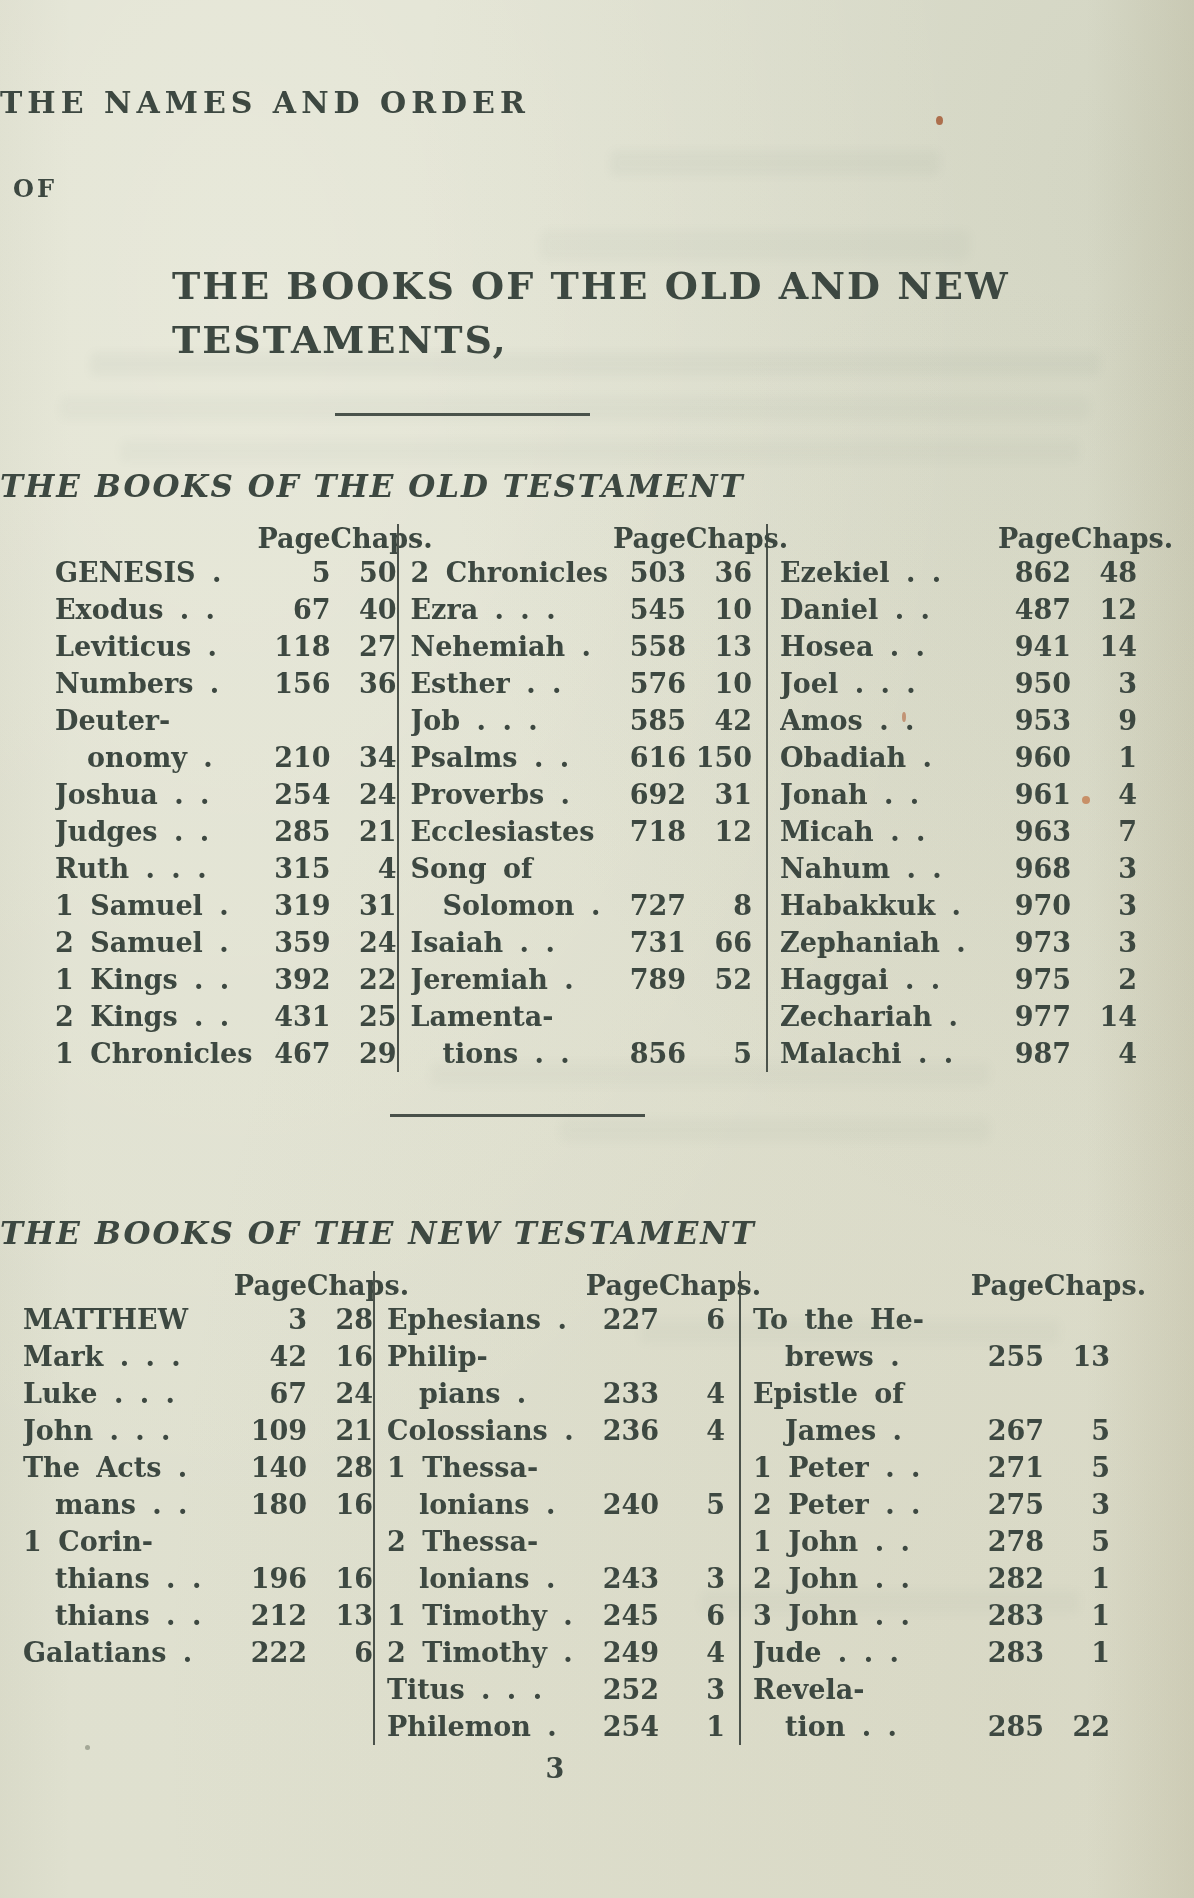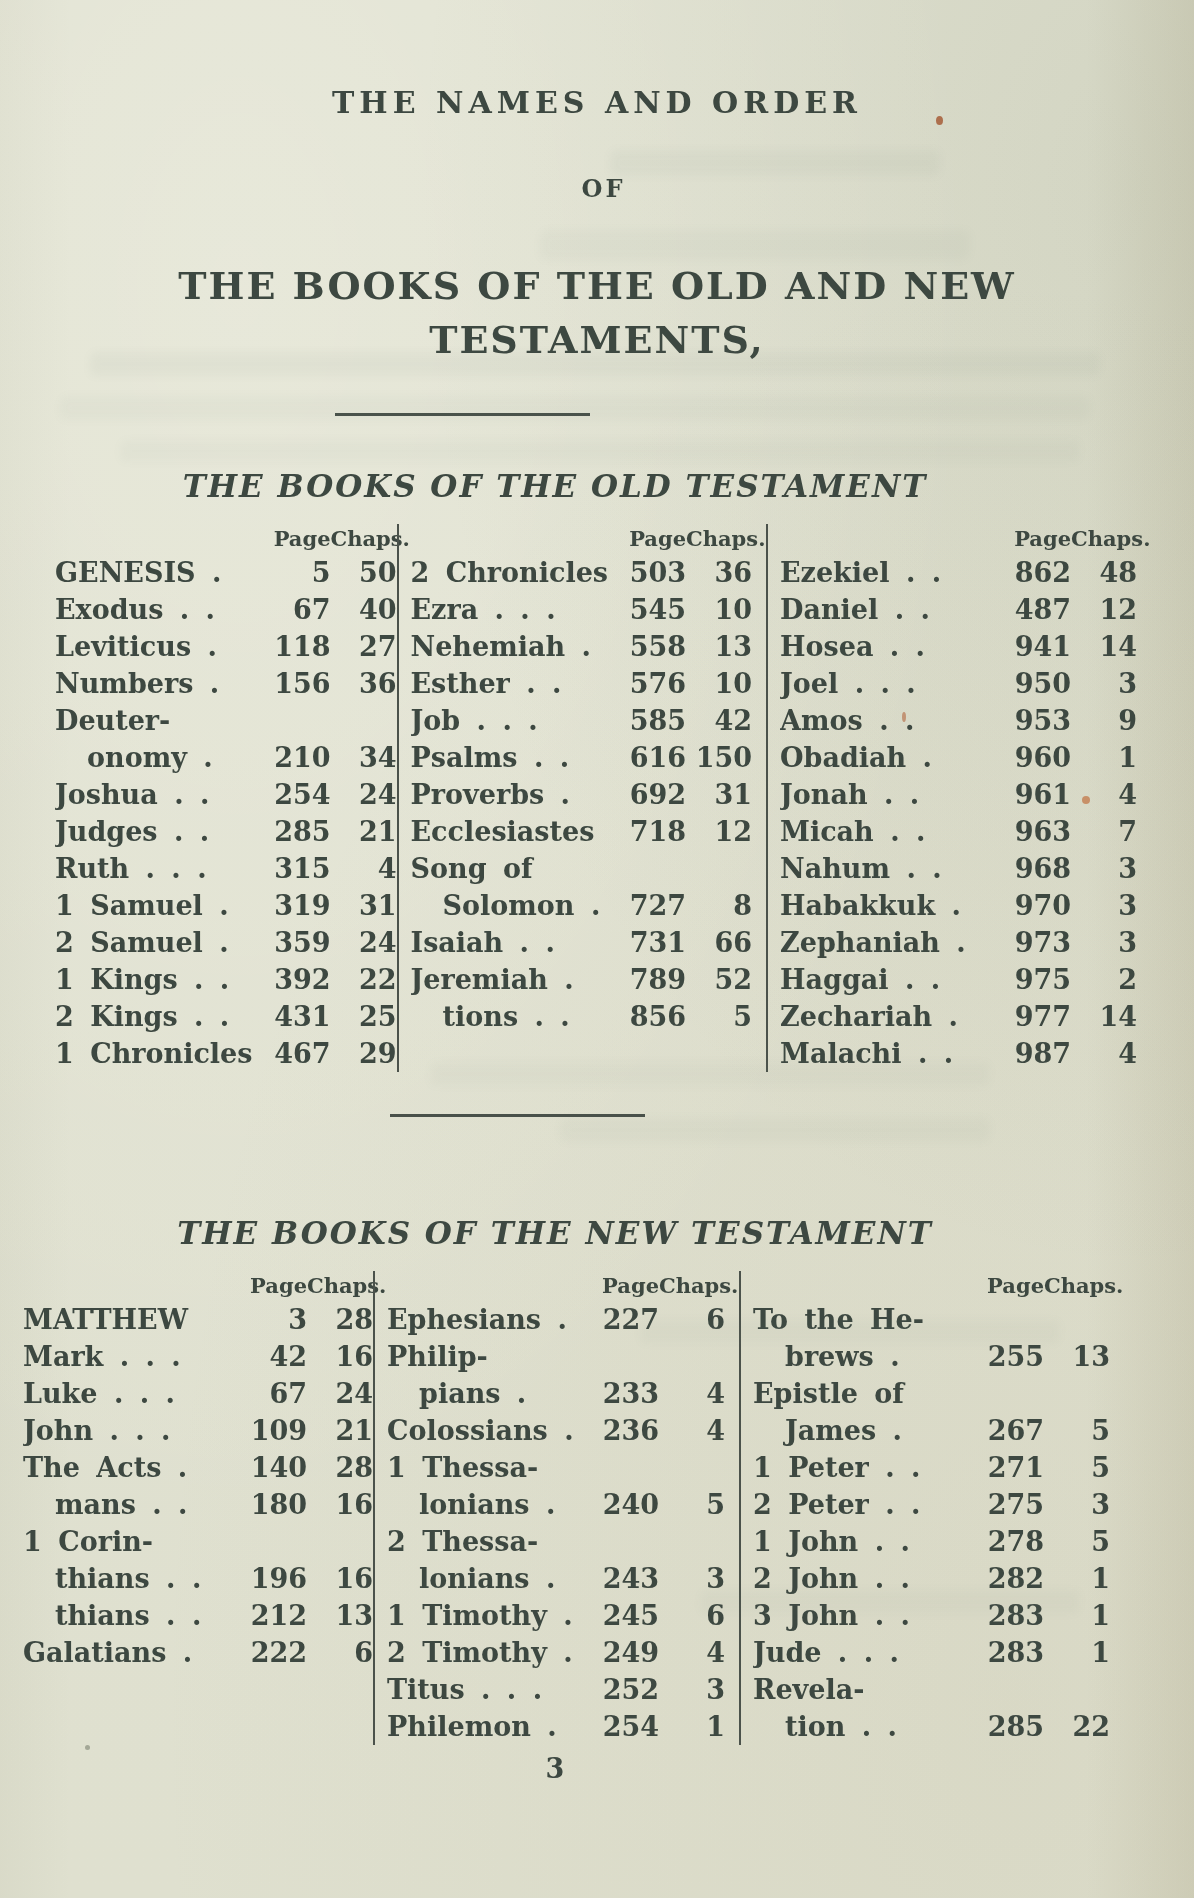--- a/index.html
+++ b/index.html
@@ -15,41 +15,41 @@
     background:
       radial-gradient(ellipse at 20% 15%, rgba(255,255,245,0.25), rgba(255,255,245,0) 55%),
       radial-gradient(ellipse at 85% 90%, rgba(160,150,110,0.10), rgba(160,150,110,0) 60%),
       radial-gradient(ellipse at 95% 10%, rgba(120,130,95,0.12), rgba(120,130,95,0) 45%),
       linear-gradient(to right, rgba(110,110,80,0.05), rgba(0,0,0,0) 6%, rgba(0,0,0,0) 91%, rgba(135,125,85,0.16)),
       linear-gradient(#e0e1d1,#dfe0cf);
     overflow:hidden;
   }
   .ghost{position:absolute;background:#6d7f72;opacity:0.055;filter:blur(4px);border-radius:6px;transform:skewX(-2deg);}
   .speck{position:absolute;border-radius:50%;}
-  .center{text-align:center;}
+  .center{text-align:left;}
   .names-order{padding-top:85px;font-size:30px;font-weight:700;letter-spacing:5px;}
   .of-line{margin-top:54px;font-size:24px;font-weight:700;letter-spacing:3px;padding-left:13px;}
   .main-title{margin:56px auto 0;max-width:850px;font-size:38px;font-weight:700;letter-spacing:2px;line-height:1.42;}
   .subtitle{margin-top:52px;font-size:29px;font-weight:700;letter-spacing:3px;}
   .rule{height:3px;background:#49514a;border:none;margin:0;}
   .rule1{width:255px;margin:46px 0 0 335px;}
   .rule2{width:255px;margin:42px 0 0 390px;}
   .section-title{font-style:italic;font-weight:700;font-size:31px;letter-spacing:2px;}
   .ot-title{margin-top:52px;}
   .nt-title{margin-top:98px;}
   .toc-table{display:flex;width:1155px;margin-left:15px;margin-top:20px;font-size:27px;font-weight:700;line-height:37px;}
   .tcol{box-sizing:border-box;}
   .tcol1{flex:0 0 358px;}
   .tcol2{flex:0 0 368px;border-left:2px solid #4b524b;border-right:2px solid #4b524b;padding-right:14px;}
   .tcol3{flex:0 0 424px;padding-right:55px;}
   .toc-table[data-table="old_testament"] .tcol1{padding-left:40px;}
   .toc-table[data-table="new_testament"] .tcol1{padding-left:8px;}
   .tcol2{padding-left:12px;}
   .tcol3{padding-left:12px;}
-  .thead{display:flex;font-size:21px;line-height:30px;height:30px;}
+  .thead{display:flex;font-size:27px;line-height:30px;height:30px;}
   .thead .tname{flex:1;}
   .trow{display:flex;}
   .tname{flex:1;word-spacing:7px;white-space:nowrap;overflow:hidden;}
   .tname.indent{padding-left:32px;}
   .tpage{width:78px;text-align:right;}
   .tchaps{width:66px;text-align:right;}
   .page-number{margin-top:8px;font-size:27px;font-weight:700;text-align:center;width:1110px;}
 </style>
 </head>
 <body>
@@ -216,20 +216,25 @@
           <span class="tname">Isaiah . .</span>
           <span class="tpage">731</span>
           <span class="tchaps">66</span>
         </div>
         <div class="trow">
           <span class="tname">Jeremiah .</span>
           <span class="tpage">789</span>
           <span class="tchaps">52</span>
         </div>
         <div class="trow">
+          <span class="tname">Lamenta-</span>
+          <span class="tpage"></span>
+          <span class="tchaps"></span>
+        </div>
+        <div class="trow">
           <span class="tname indent">tions . .</span>
           <span class="tpage">856</span>
           <span class="tchaps">5</span>
         </div>
       </div>
       <div class="tcol tcol3">
         <div class="thead">
           <span class="tname"></span>
           <span class="tpage">Page</span>
           <span class="tchaps">Chaps.</span>

